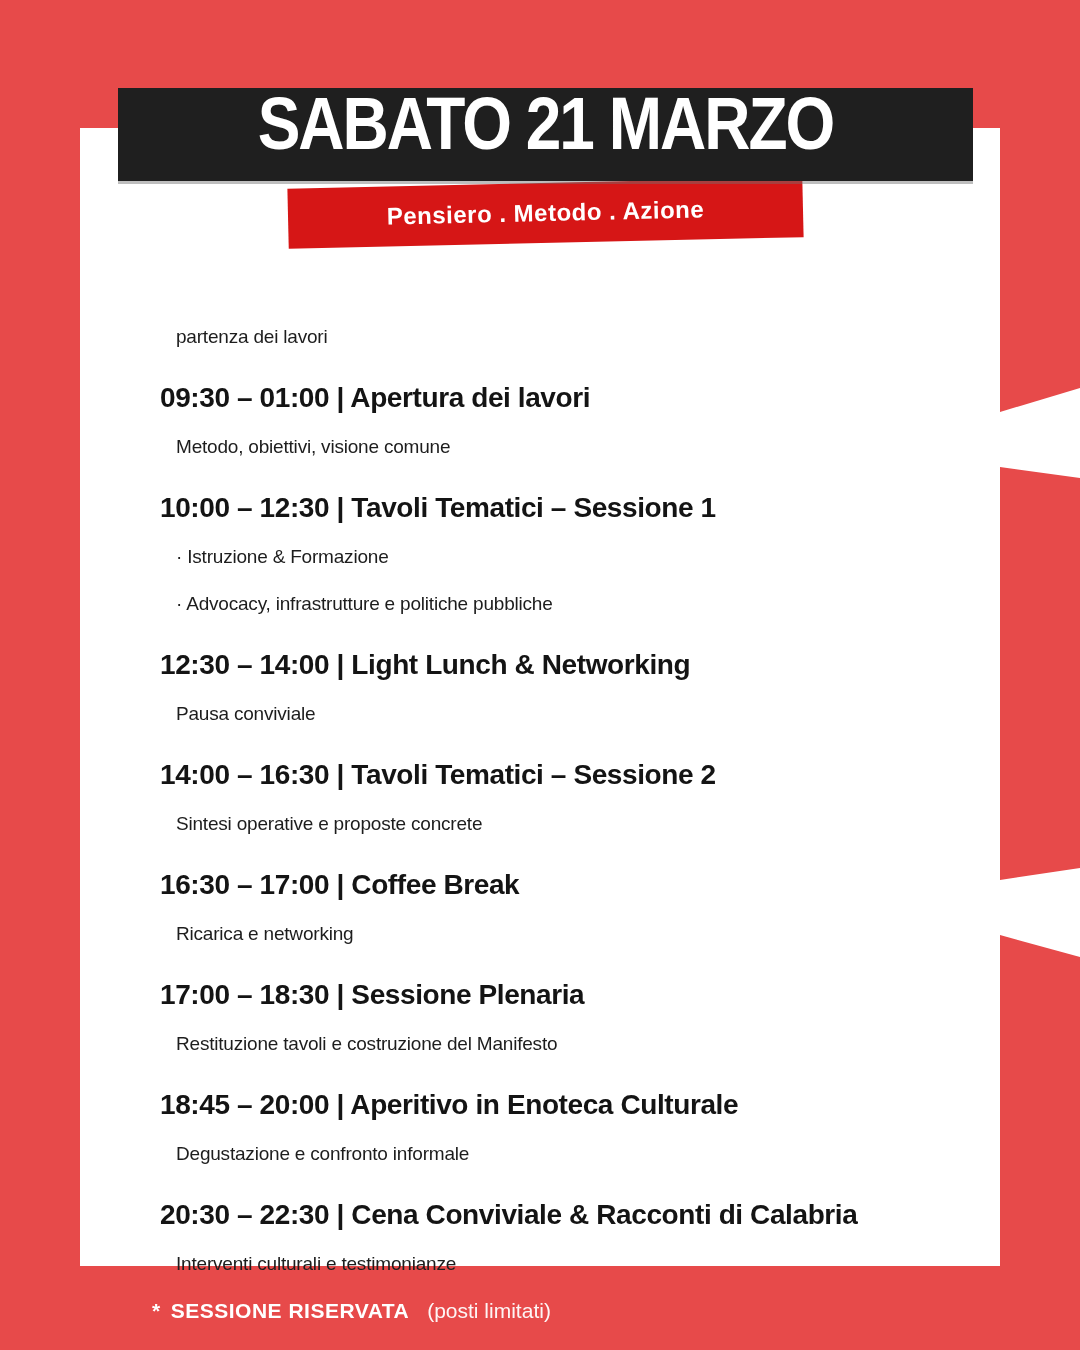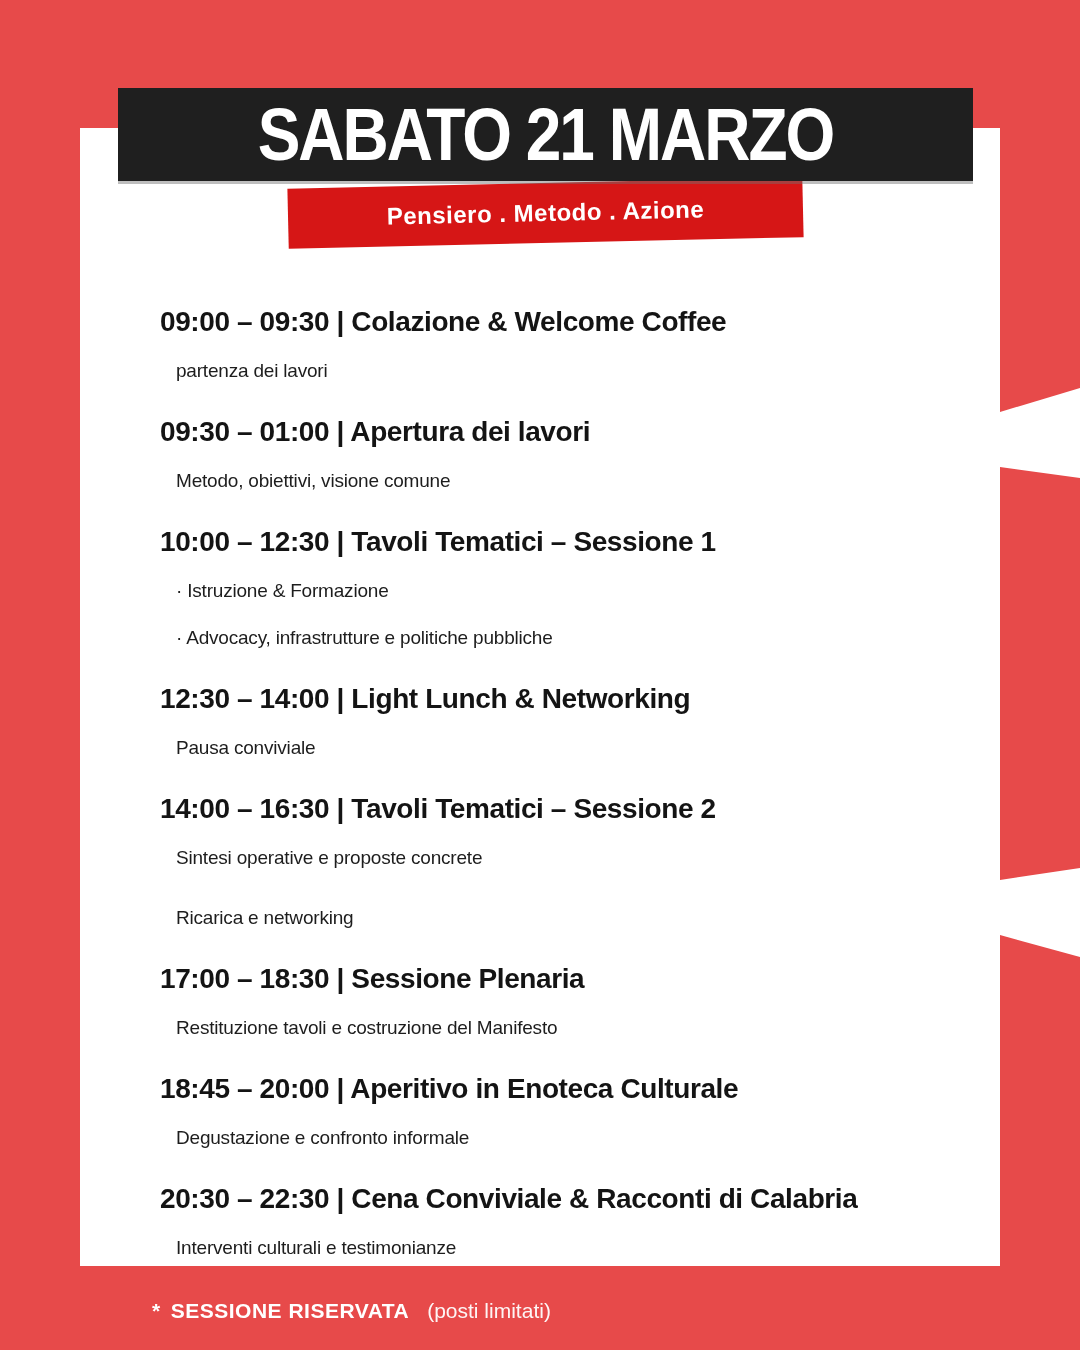--- a/index.html
+++ b/index.html
@@ -27,21 +27,21 @@
     background:var(--white);
   }
   
   .notch{position:absolute;left:1000px;width:80px;background:var(--white);}
   .notch-1{top:388px;height:90px;clip-path:polygon(0 26.7%,100% 0,100% 100%,0 87.8%);}
   .notch-2{top:868px;height:89px;clip-path:polygon(0 13.5%,100% 0,100% 100%,0 75.3%);}
   
   .black-banner{
     position:absolute;left:118px;top:88px;width:855px;height:93px;
     background:var(--banner-black);
-    display:flex;align-items:center;justify-content:center;
+    display:flex;justify-content:center;
     z-index:2;
     box-shadow:0 3px 0 rgba(110,110,110,0.45);
   }
   .date-title{
     color:var(--white);
     font-weight:800;
     font-size:64px;
     letter-spacing:-2px;
     display:inline-block;
     transform:scaleY(1.15);
@@ -113,41 +113,41 @@
   <div class="black-banner">
     <span class="date-title">SABATO 21 MARZO</span>
   </div>
 
   <div class="tag-banner">
     <span class="tagline">Pensiero . Metodo . Azione</span>
   </div>
 
   <div class="schedule">
       <div class="block">
-        <div class="item-title">09:00 – 09:30 | Colazione &amp; Welcome Coffee</div>
         <div class="item-line">partenza dei lavori</div>
       </div>
       <div class="block">
         <div class="item-title">09:30 – 01:00 | Apertura dei lavori</div>
         <div class="item-line">Metodo, obiettivi, visione comune</div>
       </div>
       <div class="block">
         <div class="item-title">10:00 – 12:30 | Tavoli Tematici – Sessione 1</div>
         <div class="item-line">· Istruzione &amp; Formazione</div>
         <div class="item-line">· Advocacy, infrastrutture e politiche pubbliche</div>
       </div>
       <div class="block">
         <div class="item-title">12:30 – 14:00 | Light Lunch &amp; Networking</div>
         <div class="item-line">Pausa conviviale</div>
       </div>
       <div class="block">
         <div class="item-title">14:00 – 16:30 | Tavoli Tematici – Sessione 2</div>
         <div class="item-line">Sintesi operative e proposte concrete</div>
       </div>
       <div class="block">
+        <div class="item-title">16:30 – 17:00 | Coffee Break</div>
         <div class="item-line">Ricarica e networking</div>
       </div>
       <div class="block">
         <div class="item-title">17:00 – 18:30 | Sessione Plenaria</div>
         <div class="item-line">Restituzione tavoli e costruzione del Manifesto</div>
       </div>
       <div class="block">
         <div class="item-title">18:45 – 20:00 | Aperitivo in Enoteca Culturale</div>
         <div class="item-line">Degustazione e confronto informale</div>
       </div>

